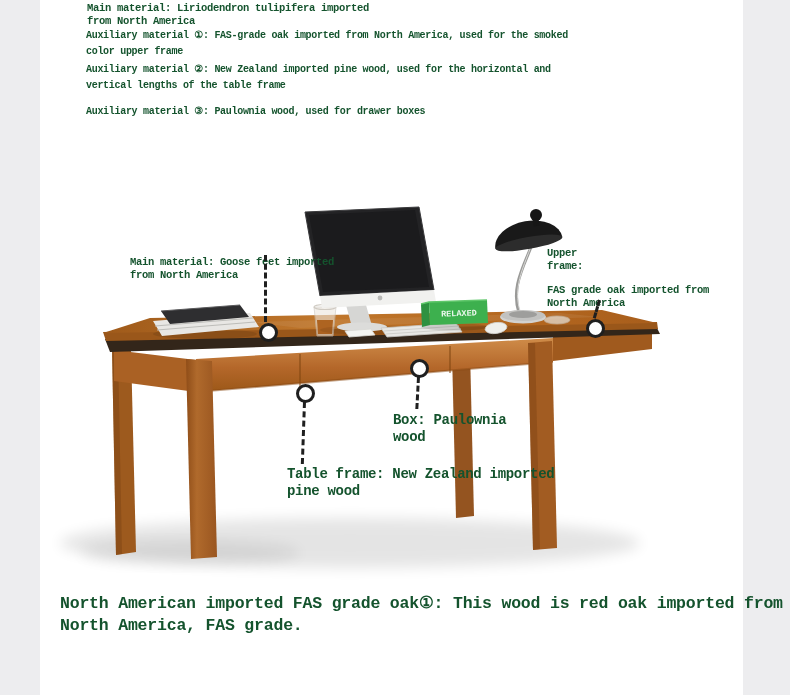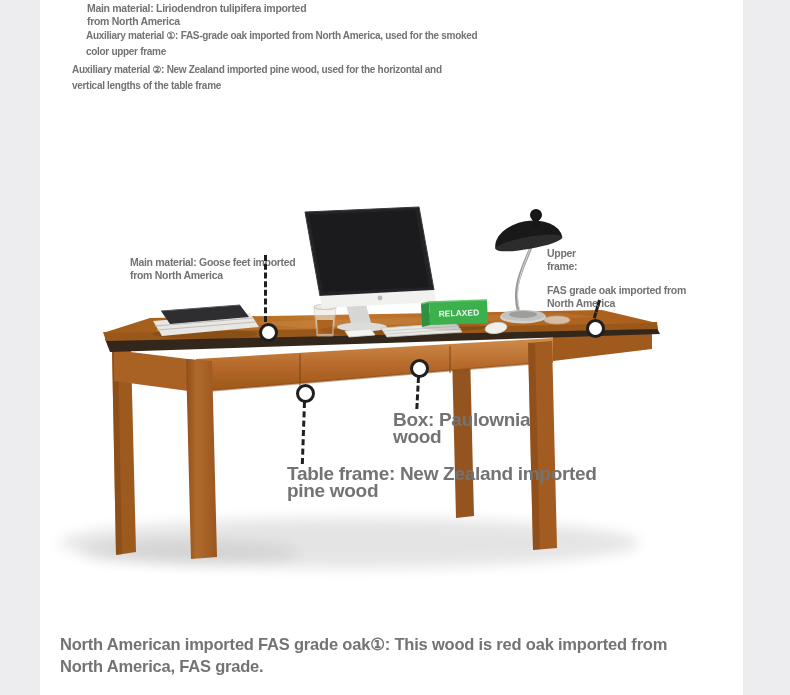--- a/index.html
+++ b/index.html
@@ -1,50 +1,51 @@
 <!DOCTYPE html>
 <html><head>
 <meta charset="utf-8">
 <style>
   html,body{margin:0;padding:0;background:#fff;}
   .stage{
     position:relative;width:790px;height:695px;overflow:hidden;
     background:#ffffff;
-    font-family:Liberation Sans, sans-serif;
-    color:#737373;
+    font-family:Liberation Mono, monospace;
+    color:#14532d;
   }
   .strip{position:absolute;top:0;height:695px;background:#ededef;}
   .strip.left{left:0;width:40px;}
   .strip.right{left:743px;width:47px;}
   .txt{position:absolute;white-space:pre;font-weight:bold;letter-spacing:-0.3px;}
   .t-small{font-size:10.5px;line-height:12.5px;}
   .t-med{font-size:10px;line-height:16px;}
-  .t-callout{font-size:19px;line-height:16.5px;}
-  .t-big{font-size:16.5px;line-height:22px;letter-spacing:-0.2px;margin-top:40px;}
+  .t-callout{font-size:14px;line-height:16.5px;}
+  .t-big{font-size:16.5px;line-height:22px;letter-spacing:-0.2px;}
   .dash{position:absolute;width:0;border-left:3px dashed #1f1f1f;transform-origin:top center;}
   .ring{
     position:absolute;width:13px;height:13px;border:3px solid #1f1f1f;
     border-radius:50%;background:#ffffff;box-sizing:content-box;
   }
   svg{position:absolute;left:0;top:0;}
 </style>
 </head>
 <body>
 
 <div class="stage">
 
   <div class="strip left"></div>
   <div class="strip right"></div>
 
   <div class="txt t-small" style="left:87px;top:2px;">Main material: Liriodendron tulipifera imported
 from North America</div>
   <div class="txt t-med" style="left:86px;top:28px;">Auxiliary material ①: FAS-grade oak imported from North America, used for the smoked
 color upper frame</div>
-  <div class="txt t-med" style="left:72px;top:62px;">Auxiliary material ②: New Zealand imported pine wood, used for the horizontal and
+  <div class="txt t-med" style="left:86px;top:62px;">Auxiliary material ②: New Zealand imported pine wood, used for the horizontal and
 vertical lengths of the table frame</div>
+  <div class="txt t-med" style="left:86px;top:104px;">Auxiliary material ③: Paulownia wood, used for drawer boxes</div>
 
   <svg width="790" height="695" viewBox="0 0 790 695">
     <defs>
       <linearGradient id="gTop" x1="0" y1="0" x2="1" y2="0">
         <stop offset="0" stop-color="#9f5a1a"></stop>
         <stop offset="0.40" stop-color="#c0772c"></stop>
         <stop offset="0.75" stop-color="#b4671f"></stop>
         <stop offset="1" stop-color="#a85e1c"></stop>
       </linearGradient>
       <linearGradient id="gApron" x1="0" y1="0" x2="0" y2="1">

